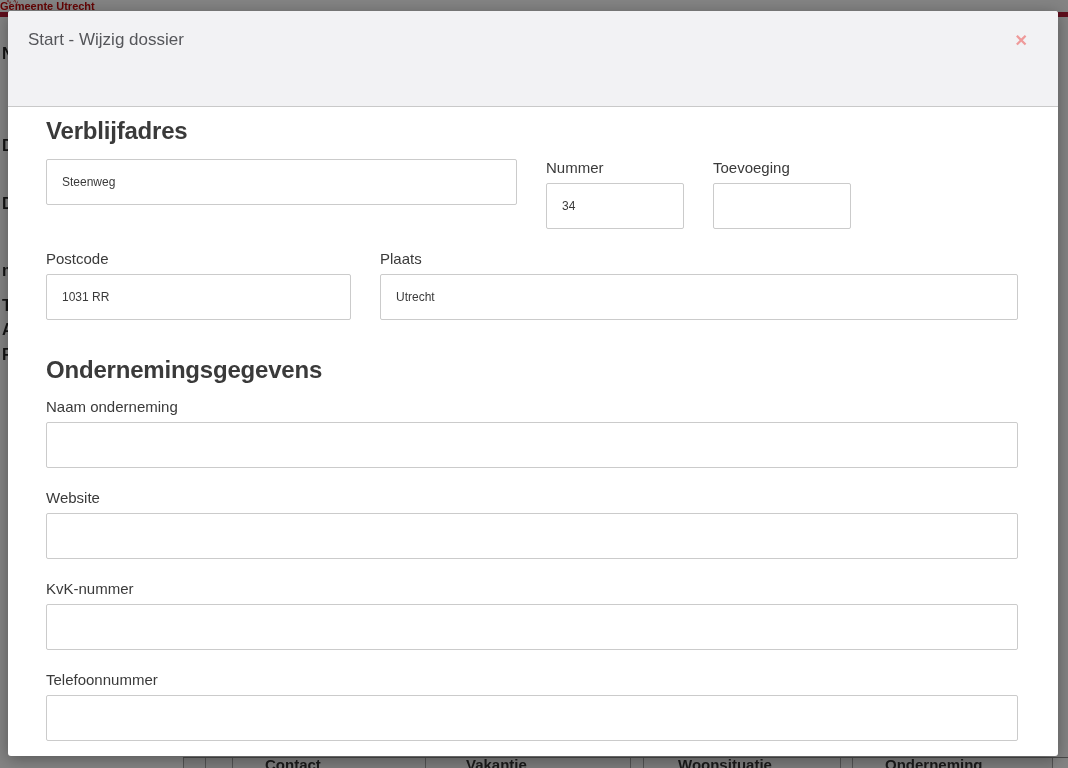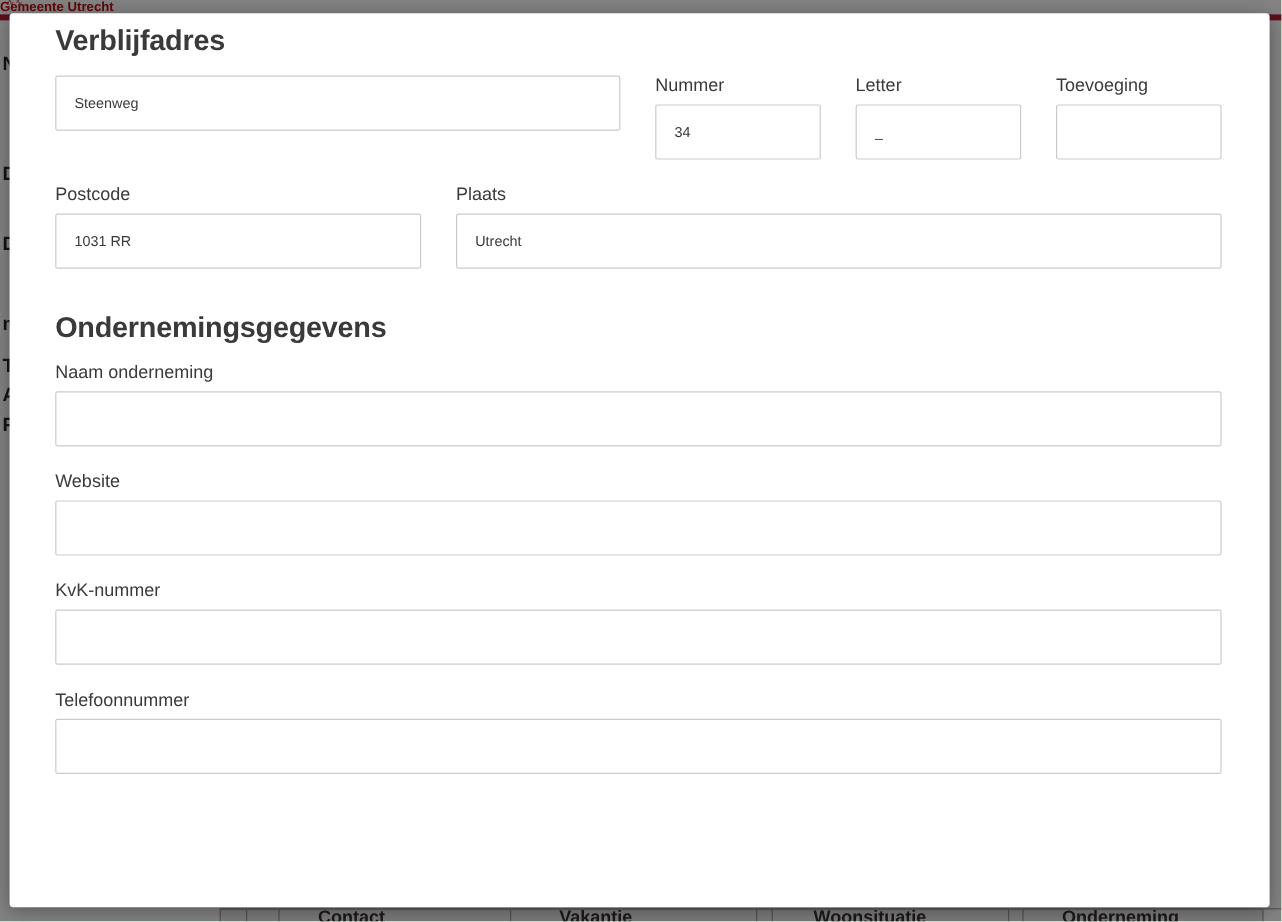--- a/index.html
+++ b/index.html
@@ -91,36 +91,38 @@
       <div class="bg-cell bgc6">Woonsituatie</div>
       <div class="bg-cell bgc7"></div>
       <div class="bg-cell bgc8">Onderneming</div>
       <div class="bg-cell bgc9"></div>
     </div>
   </div>
 
   <div class="overlay"></div>
 
   <div class="modal">
+    <div class="modal-header">
+      <span class="modal-title">Start - Wijzig dossier</span>
+      <button class="close-btn">
+        <span>✕</span>
+      </button>
+    </div>
 
     <div class="modal-body">
 
       <h2 class="section-heading s1">Verblijfadres</h2>
 
       <div class="row row1">
         <div class="field">
           <input type="text" value="Steenweg" style="">
         </div>
         <div class="field">
           <label>Nummer</label>
           <input type="text" value="34" style="">
-        </div>
-        <div class="field">
-          <label>Letter</label>
-          <input type="text" value="_" style="">
         </div>
         <div class="field">
           <label>Toevoeging</label>
           <input type="text" value="" style="">
         </div>
       </div>
 
       <div class="row row2">
         <div class="field">
           <label>Postcode</label>

